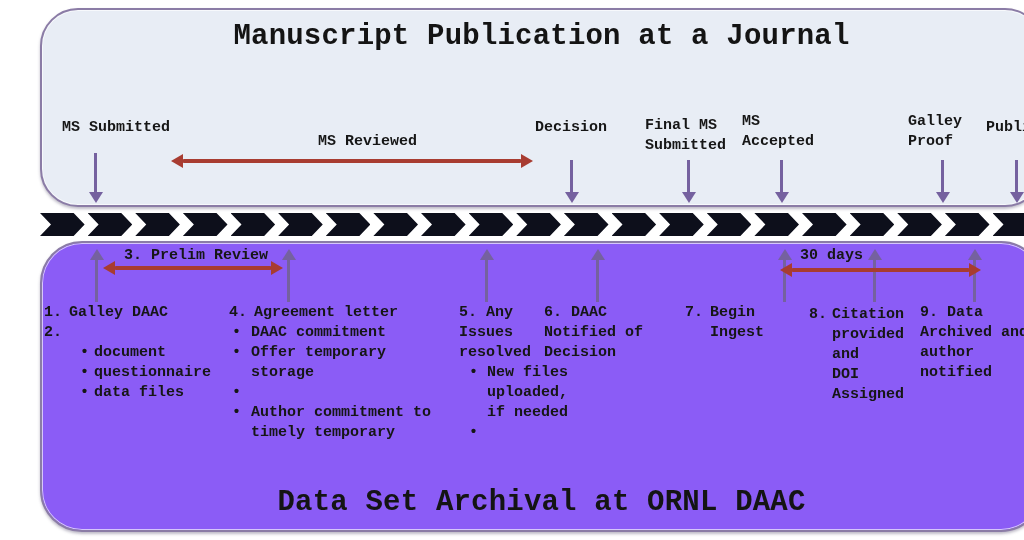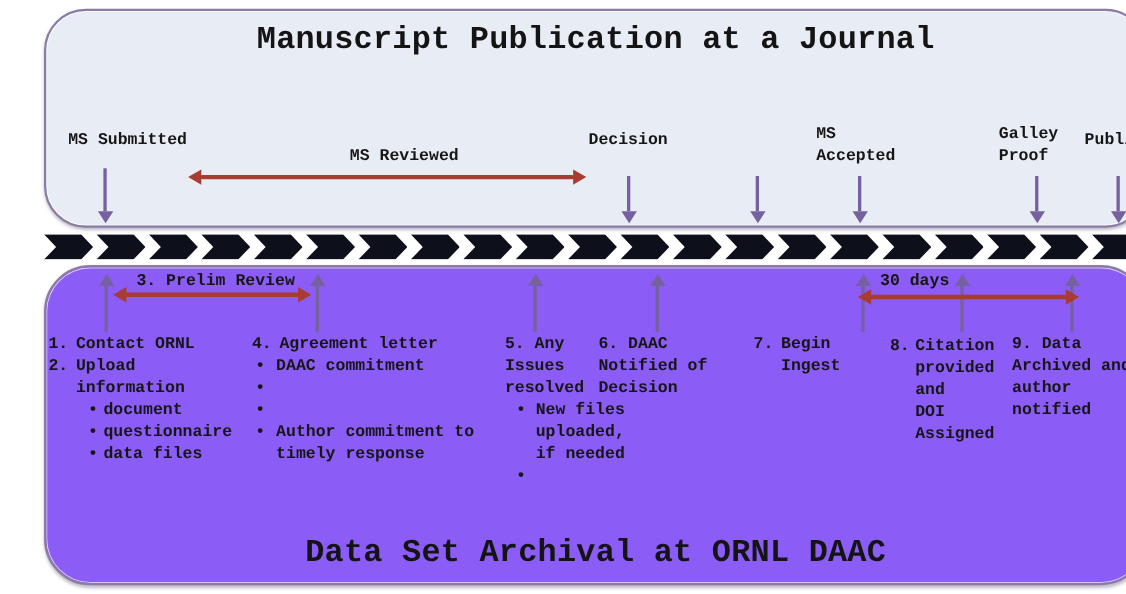--- a/index.html
+++ b/index.html
@@ -74,20 +74,22 @@
 
 <div class="stage">
 
   <section class="panel top">
     <h1 class="big-title" style="top:10px">Manuscript Publication at a Journal</h1>
   </section>
 
   <div class="lbl" style="left:30px;top:118px">MS Submitted</div>
   <div class="lbl" style="left:286px;top:132px">MS Reviewed</div>
   <div class="lbl" style="left:503px;top:118px">Decision</div>
+  <div class="lbl" style="left:613px;top:116px">Final MS
+Submitted</div>
   <div class="lbl" style="left:710px;top:112px">MS
 Accepted</div>
   <div class="lbl" style="left:876px;top:112px">Galley
 Proof</div>
   <div class="lbl" style="left:954px;top:118px">Published</div>
 
   <div class="redspan" style="left:150px;top:159px;width:340px"></div>
 
   <div class="varrow down" style="left:62px;top:153px;height:39px"></div>
   <div class="varrow down" style="left:538px;top:160px;height:32px"></div>
@@ -134,26 +136,24 @@
 
   <div class="lbl" style="left:92px;top:246px">3. Prelim Review</div>
   <div class="redspan" style="left:82px;top:266px;width:158px"></div>
 
   <div class="lbl" style="left:768px;top:246px">30 days</div>
   <div class="redspan" style="left:759px;top:268px;width:179px"></div>
 
   <div class="col" style="left:12px;top:303px;width:180px">
     <div class="step">
       <span class="num">1.</span>
-      <span class="txt">Contact ORNL</span>
+      <span class="txt">Galley DAAC</span>
     </div>
     <div class="step">
       <span class="num">2.</span>
-      <span class="txt">Upload
-information</span>
     </div>
     <div style="margin-left:36px">
       <div class="b">
         <span class="dot" style="width:14px">•</span>
         <span class="txt">document</span>
       </div>
       <div class="b">
         <span class="dot" style="width:14px">•</span>
         <span class="txt">questionnaire</span>
       </div>
@@ -169,28 +169,29 @@
       <span class="num">4.</span>
       <span class="txt">Agreement letter</span>
     </div>
     <div style="margin-left:3px">
       <div class="b">
         <span class="dot" style="width:19px">•</span>
         <span class="txt">DAAC commitment</span>
       </div>
       <div class="b">
         <span class="dot" style="width:19px">•</span>
+        <span class="txt">Offer temporary storage</span>
       </div>
       <div class="b">
         <span class="dot" style="width:19px">•</span>
       </div>
       <div class="b">
         <span class="dot" style="width:19px">•</span>
         <span class="txt">Author commitment to
-timely response</span>
+timely temporary</span>
       </div>
     </div>
   </div>
 
   <div class="col" style="left:427px;top:303px;width:105px">
     <div class="step">
       <span class="txt">5. Any Issues
 resolved</span>
     </div>
     <div style="margin-left:10px">

